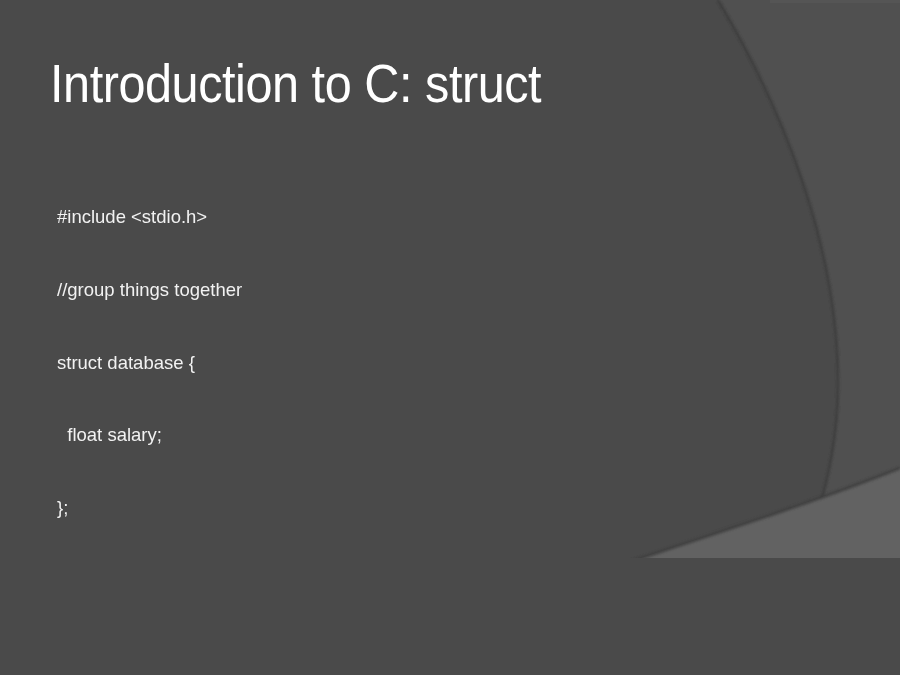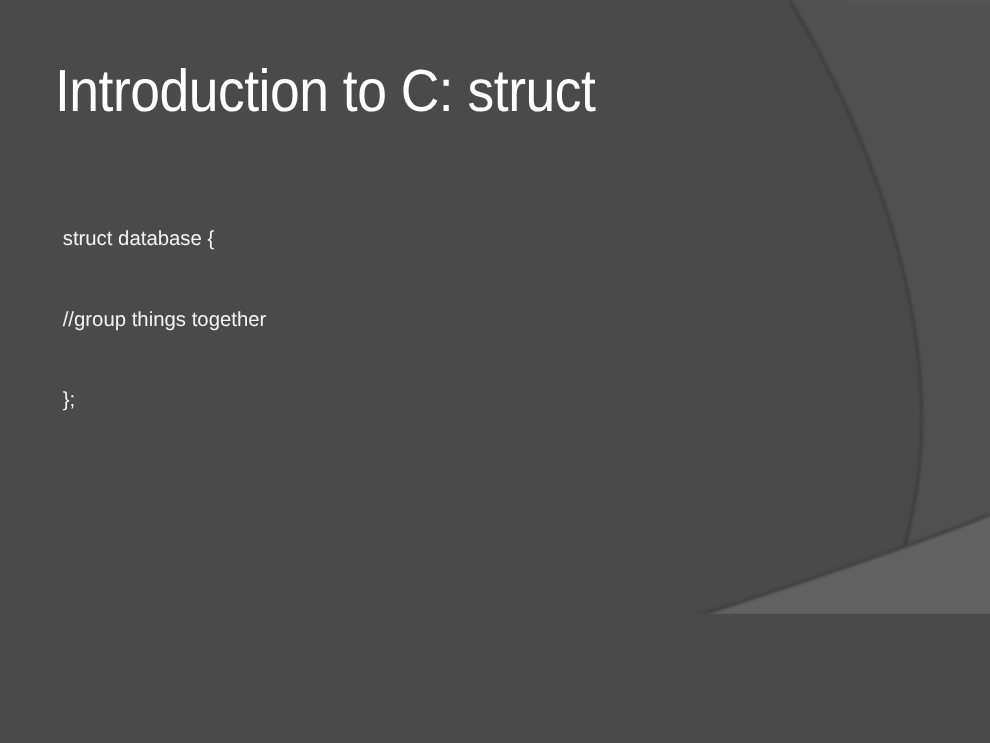--- a/index.html
+++ b/index.html
@@ -77,22 +77,24 @@
     <path d="M0,633 C200,645 420,630 620,565 C720,532 820,500 900,468" fill="none" stroke="#3f3f3f" stroke-width="3" filter="url(#soft)" opacity="0.85"></path>
 
     <path d="M838,390 C836,500 790,600 735,675 L900,675 L900,468 C880,476 860,484 838,492 Z" fill="#5a5a5a" opacity="0.0"></path>
 
     <rect x="770" y="0" width="130" height="3" fill="#555555"></rect>
   </svg>
 
   <h1 class="title">Introduction to C: struct</h1>
 
   <div class="code">
+    <span class="code-line">#include &lt;stdio.h&gt;</span>
+    <span class="code-line">//group things together</span>
     <span class="code-line">struct database {</span>
-    <span class="code-line">//group things together</span>
+    <span class="code-line">  float salary;</span>
     <span class="code-line">};</span>
     
     
     
     
     
     
     
     
   </div>

